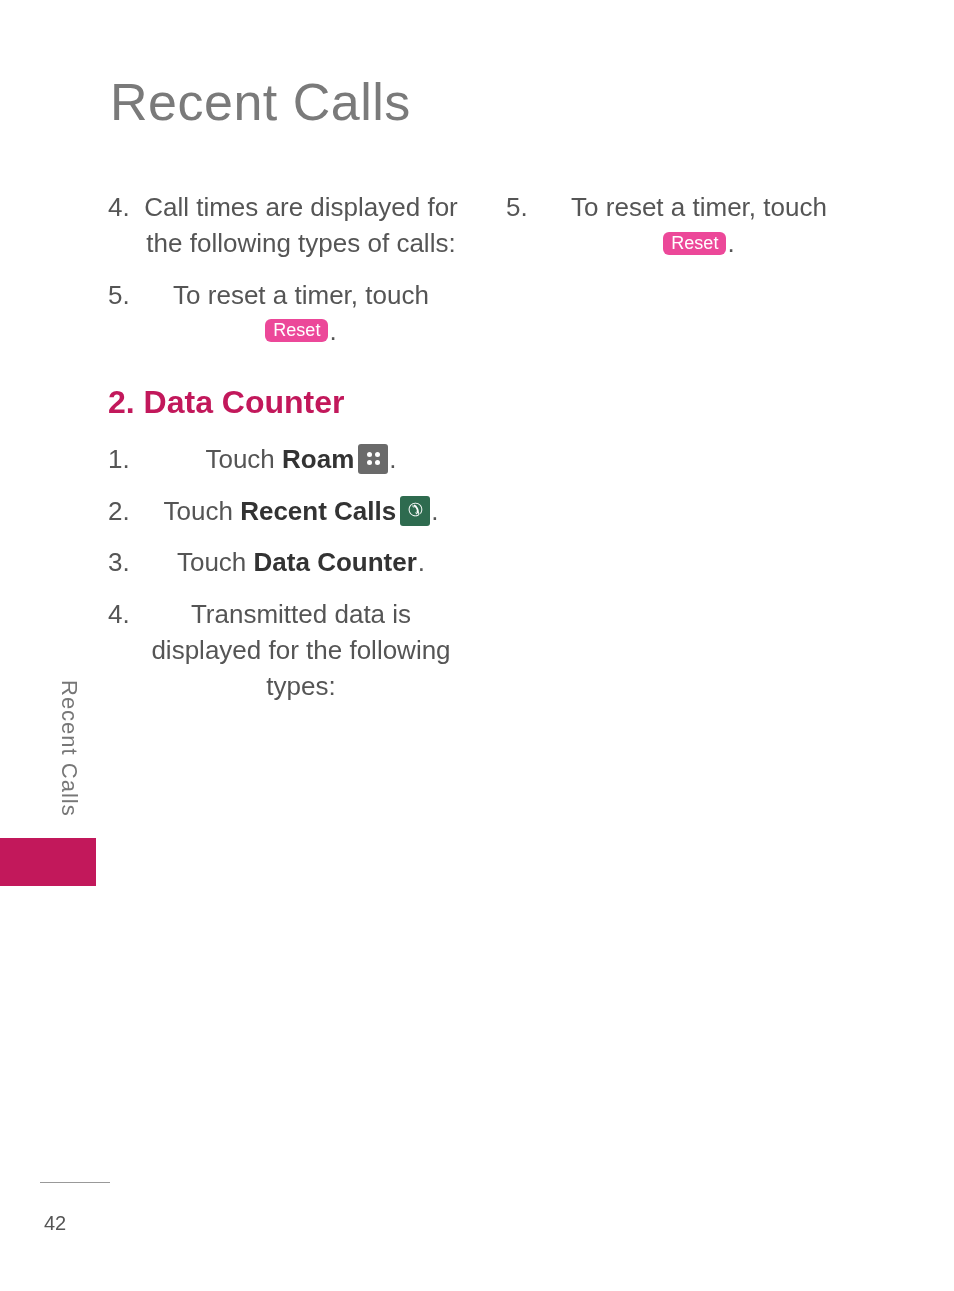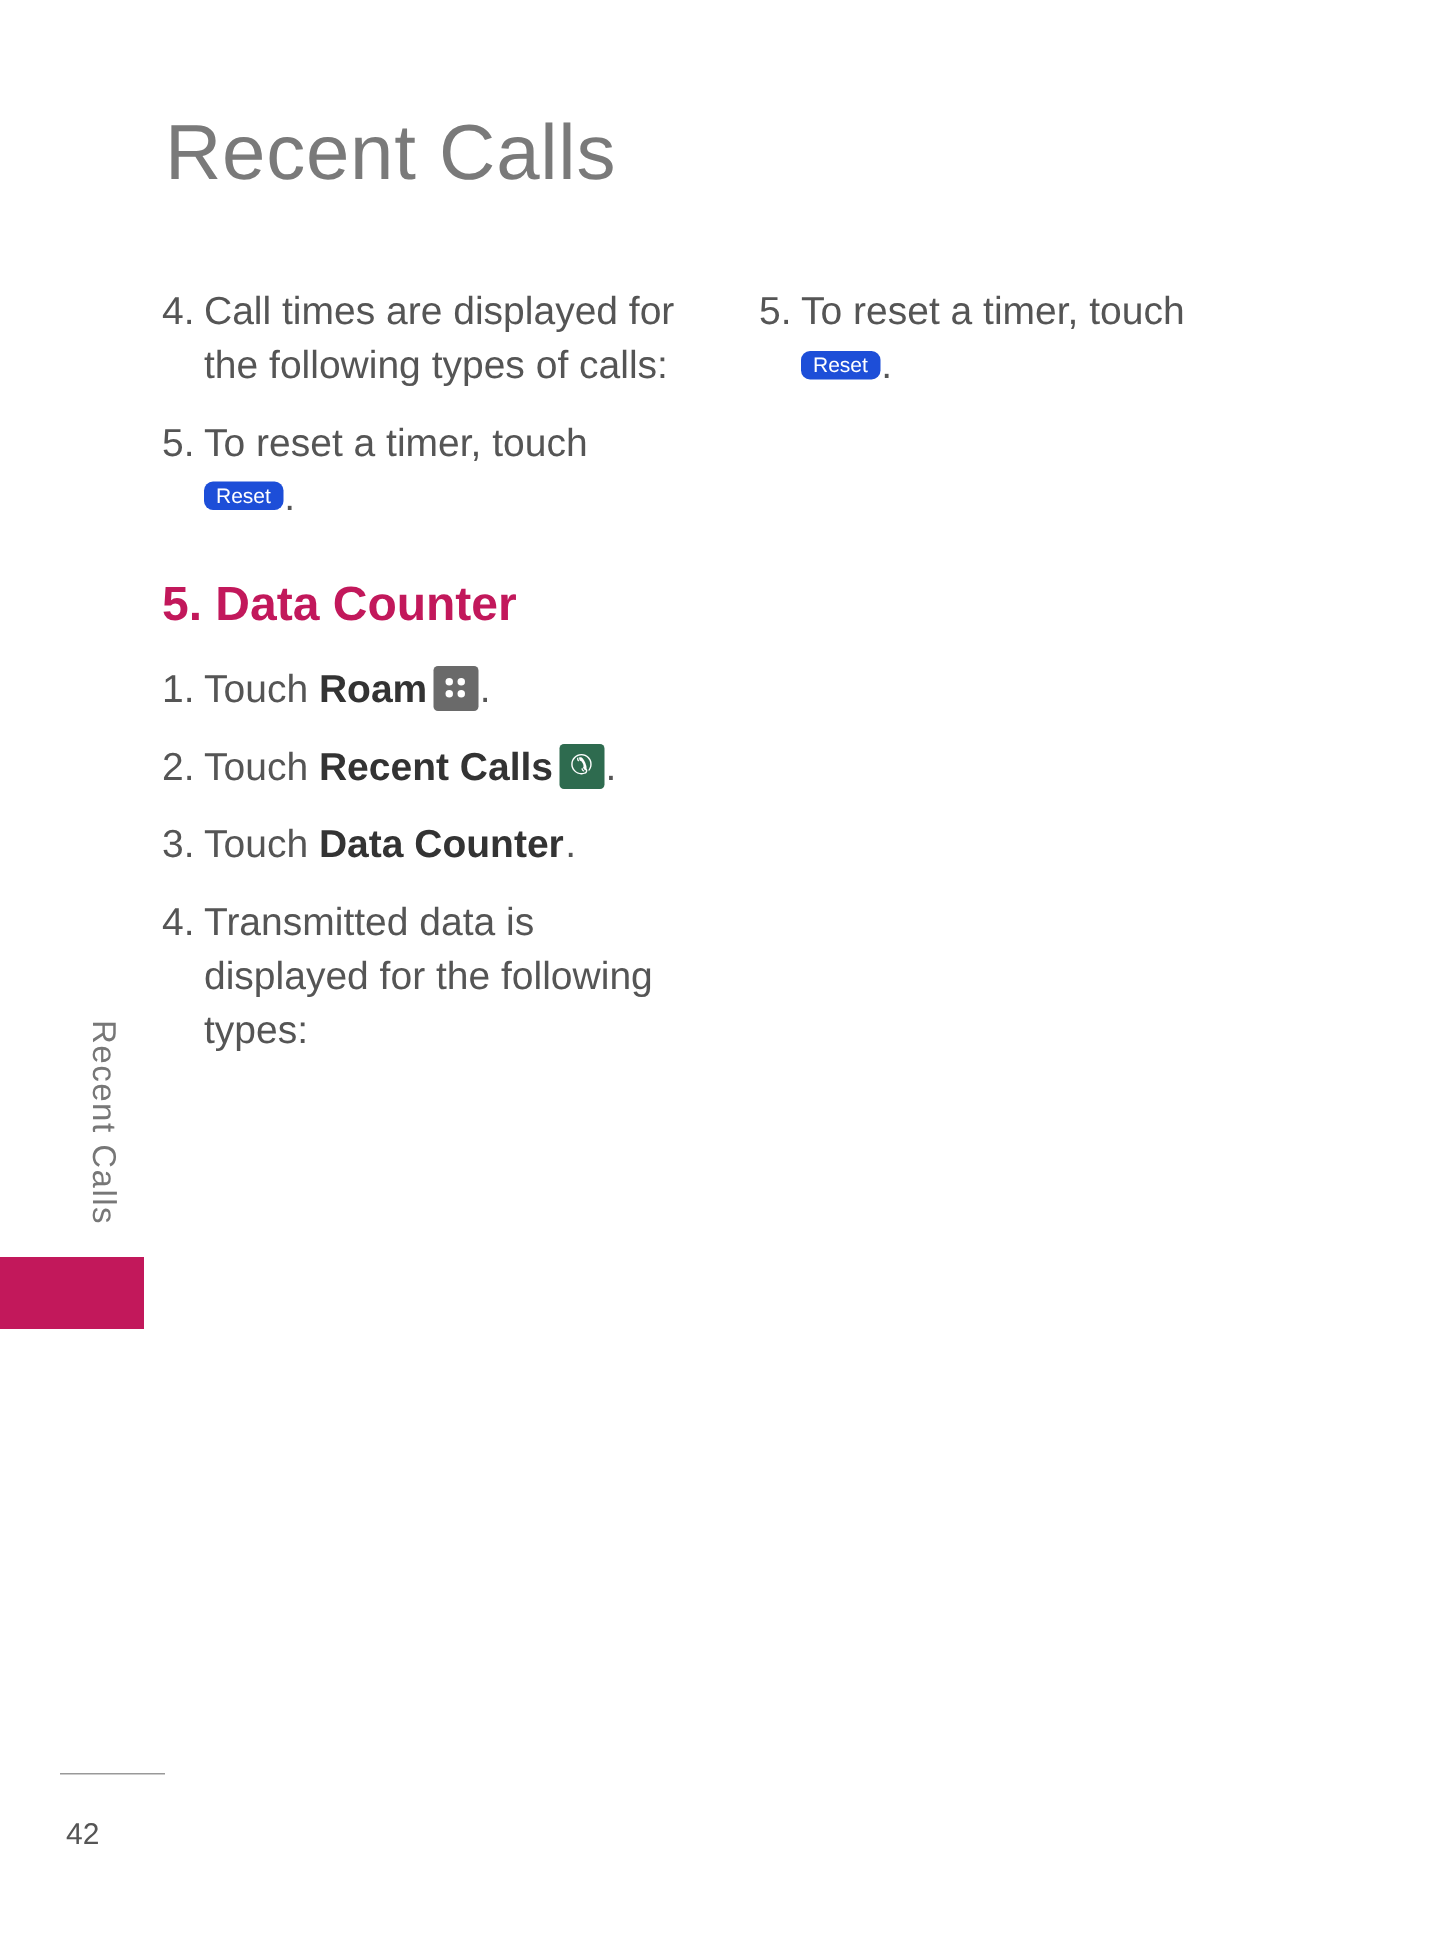--- a/index.html
+++ b/index.html
@@ -43,42 +43,43 @@
   }
   .step {
     display: flex;
     margin-bottom: 16px;
   }
   .step-num {
     min-width: 28px;
   }
   .step-body {
     flex: 1;
+    text-align: center;
   }
   .bold {
     font-weight: 600;
     color: #333;
   }
   .sub {
     margin-left: 28px;
     margin-bottom: 16px;
   }
   .section-heading {
     font-size: 32px;
     font-weight: 600;
     color: #c2185b;
     margin-top: 30px;
     margin-bottom: 18px;
   }
   .reset-btn {
     display: inline-block;
     vertical-align: middle;
-    background: #1d4ed8;
+    background: #ec4899;
     color: #fff;
-    font-size: 14px;
+    font-size: 18px;
     padding: 2px 8px 3px 8px;
     border-radius: 6px;
     line-height: 1;
     position: relative;
     top: -2px;
   }
   .icon-box {
     display: inline-flex;
     align-items: center;
     justify-content: center;
@@ -178,21 +179,21 @@
       </div>
 
       <div class="step">
         <div class="step-num">5.</div>
         <div class="step-body">
           <span>To reset a timer, touch</span><br>
           <span class="reset-btn">Reset</span><span class="period">.</span>
         </div>
       </div>
 
-      <div class="section-heading">5. Data Counter</div>
+      <div class="section-heading">2. Data Counter</div>
 
 
       <div class="step">
         <div class="step-num">1.</div>
         <div class="step-body">
           <span>Touch </span><span class="bold">Roam</span><span class="inline-gap"></span><span class="icon-box">
               <span class="menu-dots">
                 <span></span>
                 <span></span>
                 <span></span>

